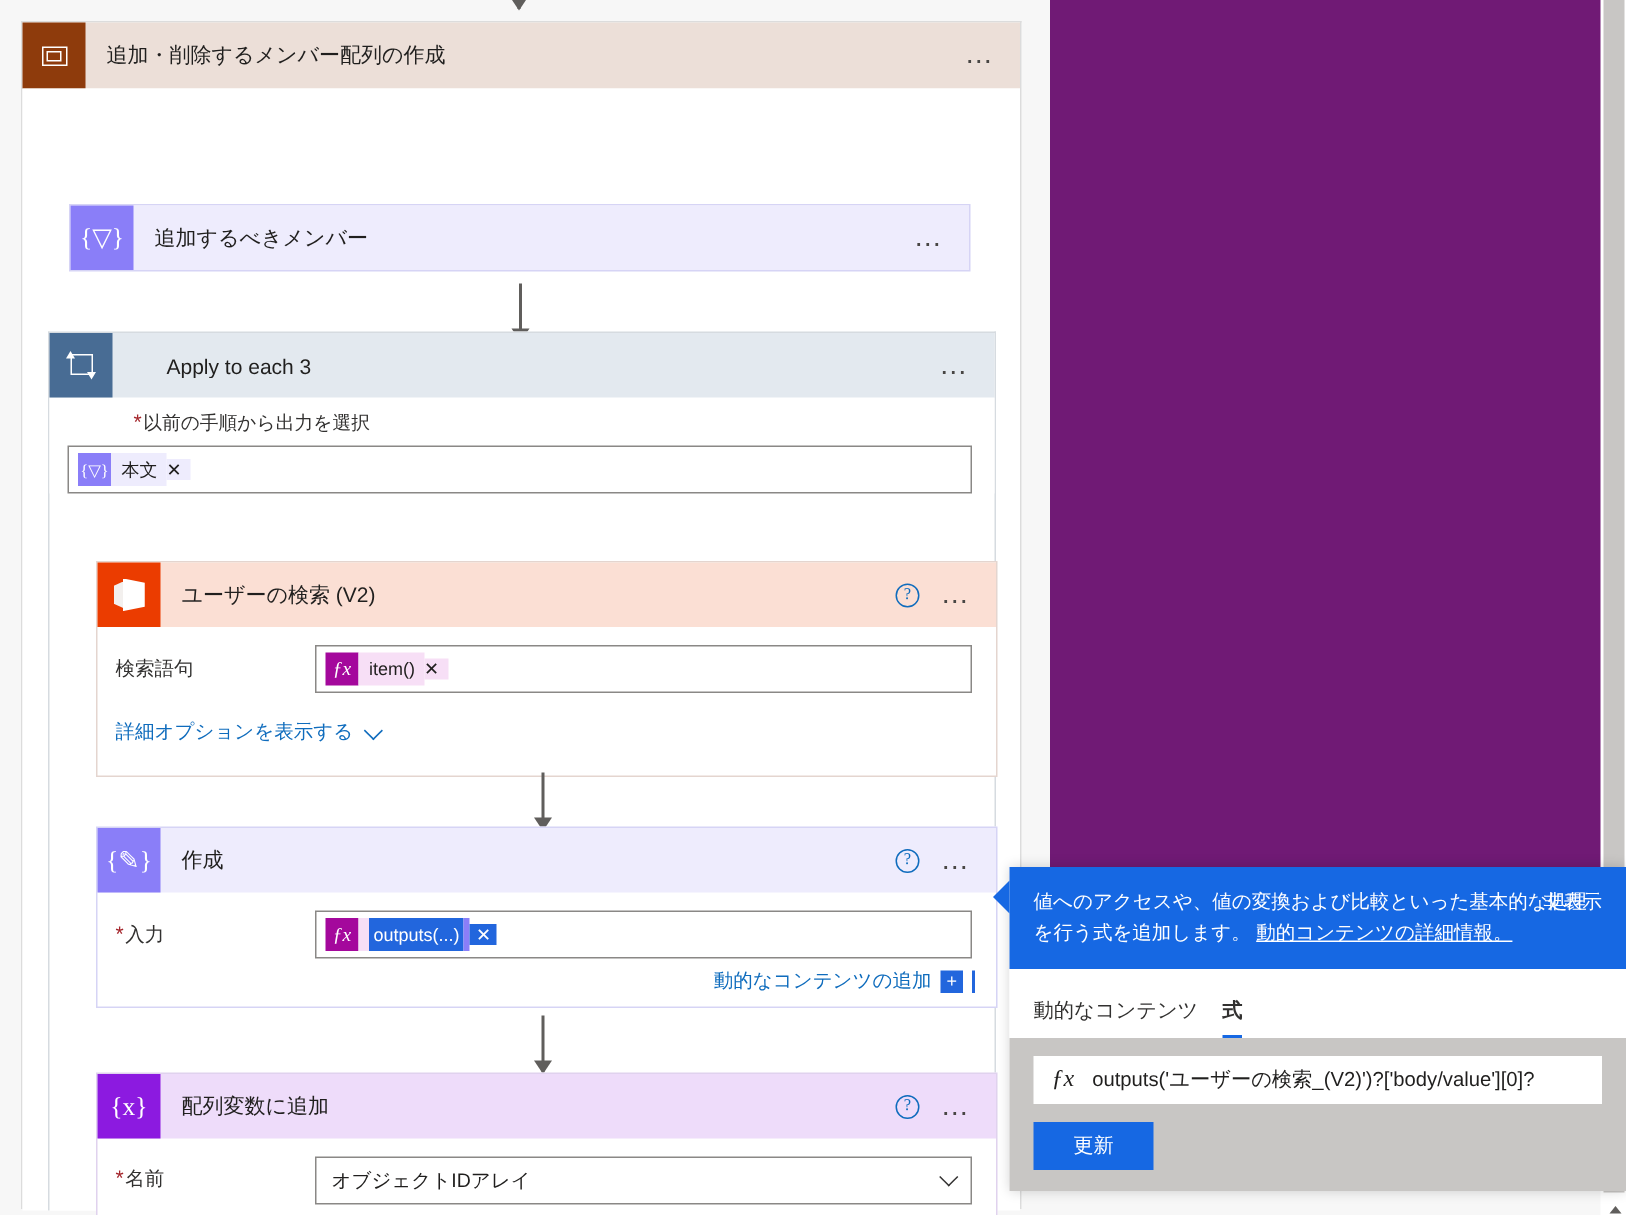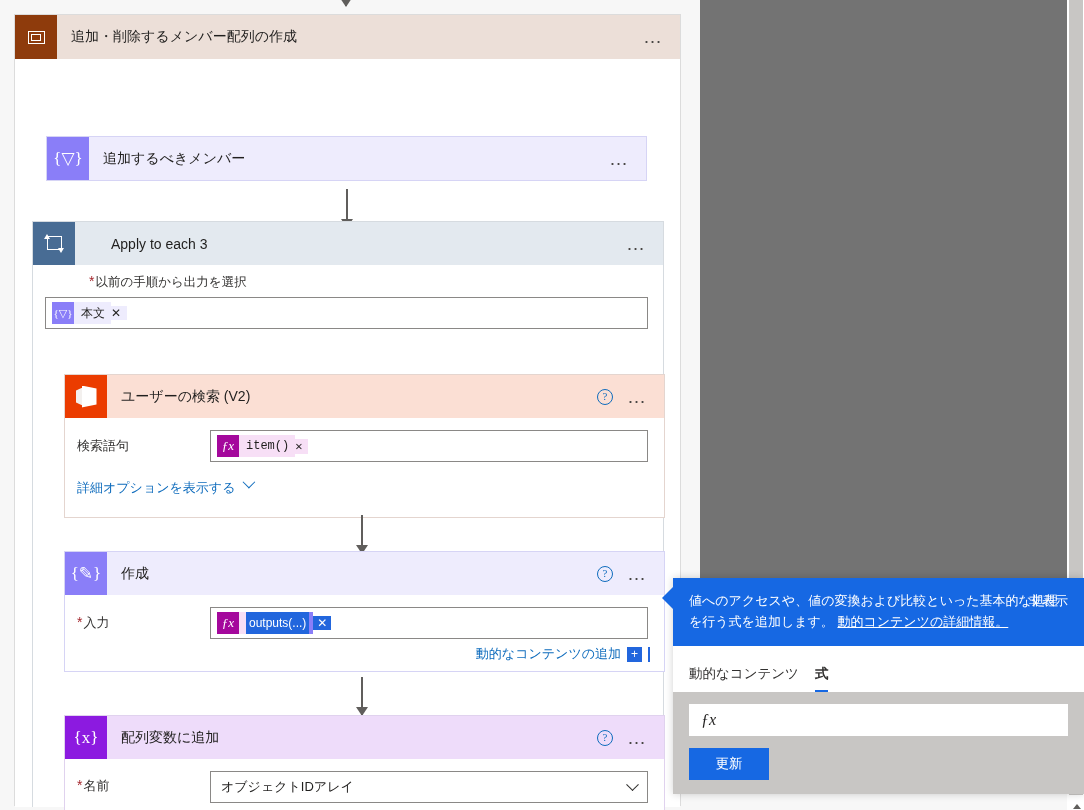--- a/index.html
+++ b/index.html
@@ -9,21 +9,21 @@
     height: 810px;
     background: #f7f7f7;
     font-family: "Liberation Sans", "DejaVu Sans", sans-serif;
     overflow: hidden;
   }
 
   #root {
     position: relative;
     width: 1084px;
     height: 654px;
-    background: #737373;
+    background: #701a75;
   }
 
   
   #canvas {
     position: absolute;
     left: 0; top: 0;
     width: 700px;
     height: 810px;
     background: #f7f7f7;
     overflow: hidden;
@@ -218,37 +218,38 @@
     padding: 0 6px 0 0;
     font-size: 12px;
     cursor: pointer;
   }
 
   
   .tok-purple .tok-icon { background: #8a7ef8; }
   .tok-purple .tok-text, .tok-purple .tok-x { background: #eeecfd; color: #201f1e; }
 
   .tok-fx .tok-icon { background: #a4089c; }
-  .tok-fx .tok-text, .tok-fx .tok-x { background: #f7dff6; color: #201f1e; font-family: Liberation Mono, monospace; }
+  .tok-fx .tok-text, .tok-fx .tok-x { background: #f7dff6; color: #201f1e; }
 
   .tok-fx-sel .tok-icon { background: #a4089c; }
   .tok-fx-sel .tok-text { background: #2266dd; color: #ffffff; }
   .tok-fx-sel .tok-x { background: #2266dd; color: #ffffff; }
   .tok-fx-sel .tok-gap { width: 7px; height: 22px; background: #f7dff6; }
   .tok-fx-sel .tok-gap2 { width: 4px; height: 22px; background: #8a7ef8; }
 
   
   .link {
     color: #0f6cbd;
     font-size: 13px;
     cursor: pointer;
   }
   .adv-link-row {
     padding: 18px 16px 16px 16px;
     display: flex;
+    align-items: center;
     gap: 8px;
   }
   .adv-chev {
     width: 9px; height: 9px;
     border-right: 1.4px solid #0f6cbd;
     border-bottom: 1.4px solid #0f6cbd;
     transform: rotate(45deg) translateY(-2px);
   }
 
   .dyn-row {
@@ -570,20 +571,21 @@
     </div>
 
     <div class="flyout-tabs">
       <div class="ftab">動的なコンテンツ</div>
       <div class="ftab active">式</div>
     </div>
 
     <div class="expr-body">
       <div class="expr-input">
         <span class="expr-fx">ƒx</span>
+        <span class="expr-text">outputs('ユーザーの検索_(V2)')?['body/value'][0]?</span>
       </div>
       <button class="update-btn">更新</button>
     </div>
   </div>
 
   <div class="scroll-track">
     <div class="scroll-thumb"></div>
     <div class="scroll-arrow"></div>
   </div>
 

